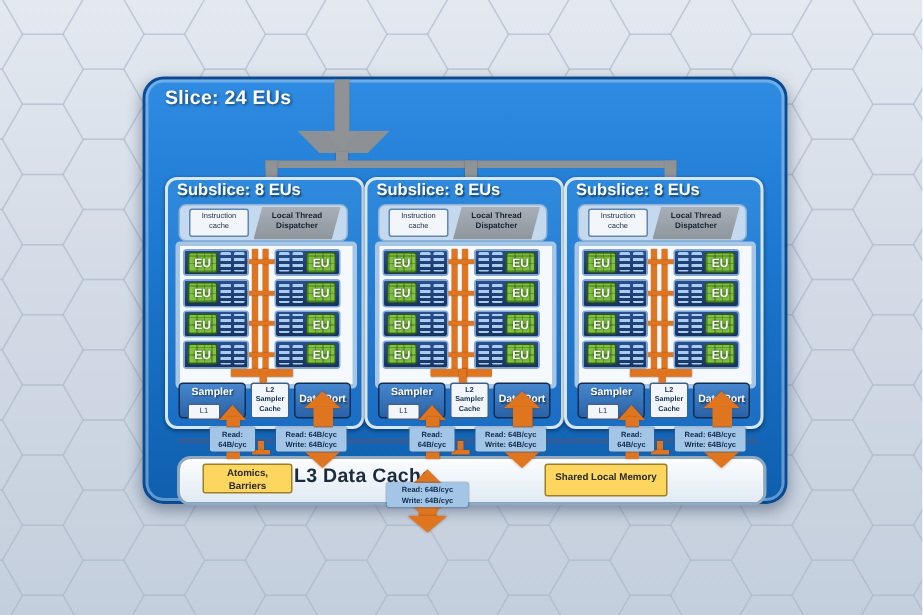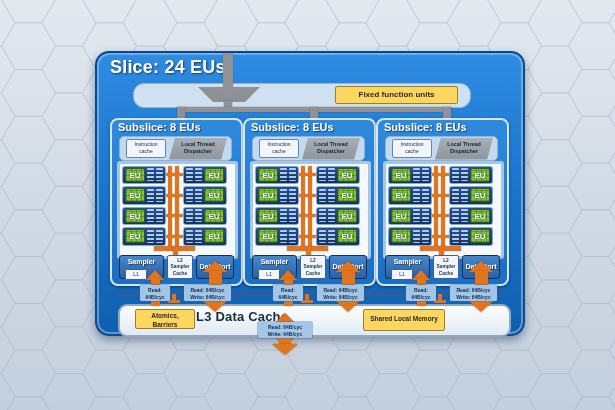--- a/index.html
+++ b/index.html
@@ -8,21 +8,21 @@
          background:linear-gradient(180deg,#e4e9f0 0%,#d3dbe6 45%,#c4cfdd 100%);}
   .abs{position:absolute;}
   #hexbg{position:absolute;left:0;top:0;}
 
   
   .slice{left:95px;top:51px;width:426px;height:281px;border-radius:14px;
          background:linear-gradient(180deg,#2f8ce2 0%,#1b76cd 45%,#0f5fae 100%);
          border:2px solid #0a4a90;
          box-shadow:0 4px 10px rgba(25,45,75,.45), inset 0 0 0 2px rgba(175,210,240,.5);
          z-index:1;}
-  .slice-title{left:13px;top:4px;color:#fff;font-size:18px;font-weight:bold;
+  .slice-title{left:13px;top:4px;color:#fff;font-size:13px;font-weight:bold;
                text-shadow:1px 1px 2px rgba(0,0,0,.55);letter-spacing:.2px;}
   .ffu-bar{left:36px;top:30px;width:336px;height:23px;border-radius:11px;
            background:#cfe0f1;border:1px solid #93b6d8;}
   .yellow-box{background:#fcd65e;border:1px solid #9c8026;color:#2a2a2a;
               text-align:center;border-radius:2px;}
   .ffu-box{left:201px;top:2px;width:121px;height:16px;font-size:8px;font-weight:bold;line-height:16px;}
 
   
   .gray{background:#909396;box-shadow:0 0 1px rgba(60,62,66,.8);}
   .funnel{left:101px;top:34px;width:62px;height:15px;background:#8d9094;
@@ -286,25 +286,20 @@
       <polygon points="663.0,256.6 649.5,280.0 622.5,280.0 609.0,256.6 622.5,233.2 649.5,233.2" fill="none" stroke="#a8b6c9" stroke-width="1" opacity="0.38"></polygon>
       <polygon points="663.0,303.4 649.5,326.7 622.5,326.7 609.0,303.4 622.5,280.0 649.5,280.0" fill="none" stroke="#a8b6c9" stroke-width="1" opacity="0.38"></polygon>
       <polygon points="663.0,350.1 649.5,373.5 622.5,373.5 609.0,350.1 622.5,326.7 649.5,326.7" fill="none" stroke="#a8b6c9" stroke-width="1" opacity="0.38"></polygon>
       <polygon points="663.0,396.9 649.5,420.3 622.5,420.3 609.0,396.9 622.5,373.5 649.5,373.5" fill="none" stroke="#a8b6c9" stroke-width="1" opacity="0.38"></polygon>
       <polygon points="663.0,443.7 649.5,467.0 622.5,467.0 609.0,443.7 622.5,420.3 649.5,420.3" fill="none" stroke="#a8b6c9" stroke-width="1" opacity="0.38"></polygon>
     </svg>
 
   <div class="abs slice">
     <div class="abs slice-title">Slice: 24 EUs</div>
 
-    <div class="abs ffu-bar">
-      <div class="abs yellow-box ffu-box">
-        <span>Fixed function units</span>
-      </div>
-    </div>
 
     <div class="abs funnel"></div>
     <div class="abs gray" style="left:126px;top:0;width:10px;height:36px;"></div>
     <div class="abs tri" style="left:120px;top:35px;border-width:12px 11px 0 11px;border-top-color:#909396;"></div>
     <div class="abs gray" style="left:127px;top:48px;width:8px;height:7px;"></div>
     <div class="abs gray" style="left:80px;top:54px;width:274px;height:5px;"></div>
 
     <div class="abs busline"></div>
 
     <div class="abs l3-box">

